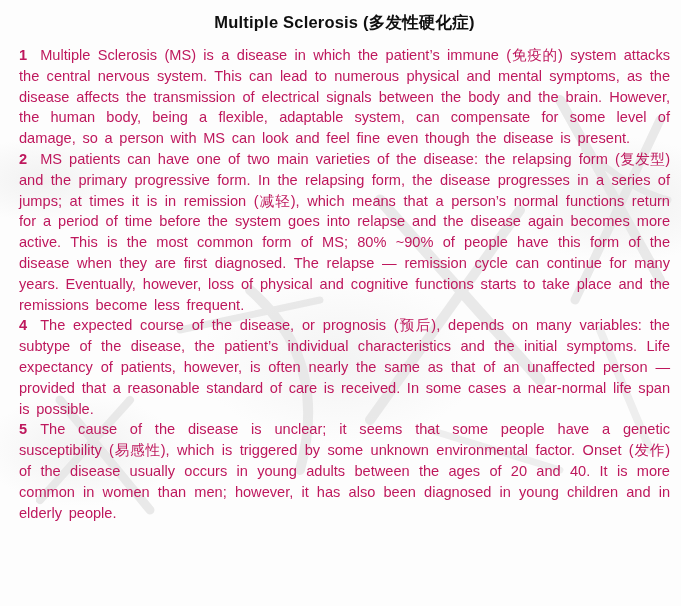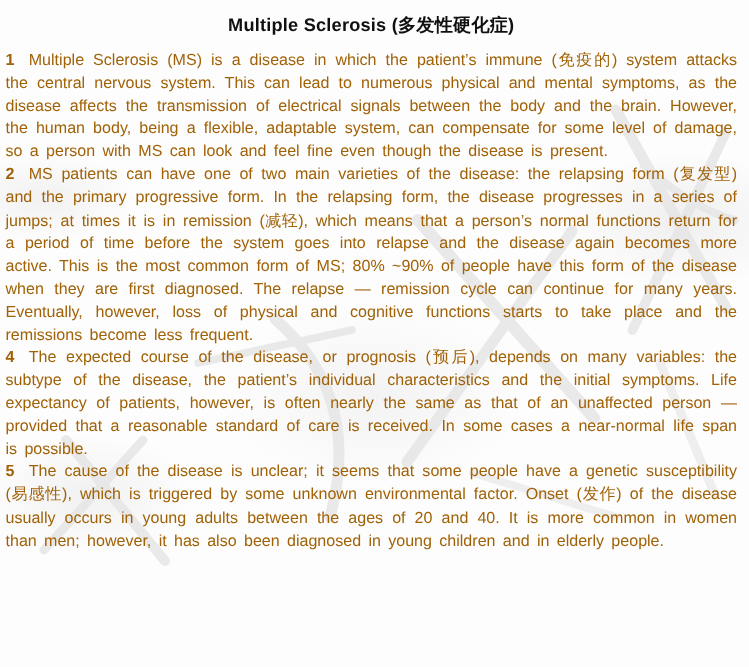--- a/index.html
+++ b/index.html
@@ -17,37 +17,37 @@
       radial-gradient(ellipse 120px 60px at 40px 180px, #f1f1f1 0%, rgba(241,241,241,0) 70%),
       radial-gradient(ellipse 160px 90px at 620px 200px, #efefef 0%, rgba(239,239,239,0) 70%),
       radial-gradient(ellipse 200px 120px at 340px 360px, #f3f3f3 0%, rgba(243,243,243,0) 70%),
       radial-gradient(ellipse 140px 80px at 80px 450px, #f1f1f1 0%, rgba(241,241,241,0) 70%);
   }
   .watermark{
     position:absolute;inset:0;z-index:0;pointer-events:none;opacity:.85;
   }
   .content{
     position:relative;z-index:1;
-    padding:5px 11px 0 5px;
+    padding:5px 11px 0 19px;
   }
   .title{
     font-size:16.5px;
     font-weight:bold;
     text-align:center;
     margin:7px 0 11px 0;
     letter-spacing:.2px;
     color:#101010;
   }
   .para{
     font-size:14.6px;
     line-height:20.8px;
     text-align:justify;
     margin:0;
     word-spacing:2.6px;
-    color:#a16207;
+    color:#be185d;
   }
   .pnum{
     font-weight:bold;
     padding-right:13px;
   }
 </style>
 </head>
 <body>
 
 <div class="scan-noise"></div>

